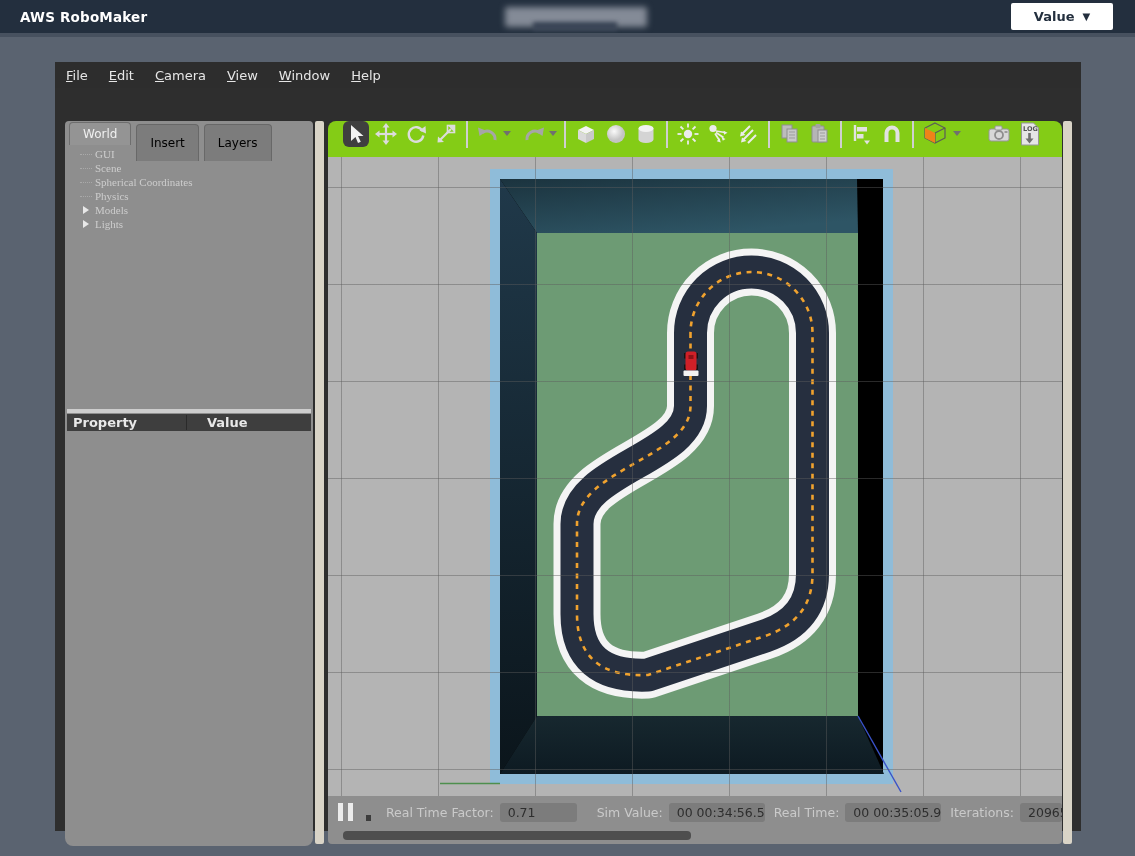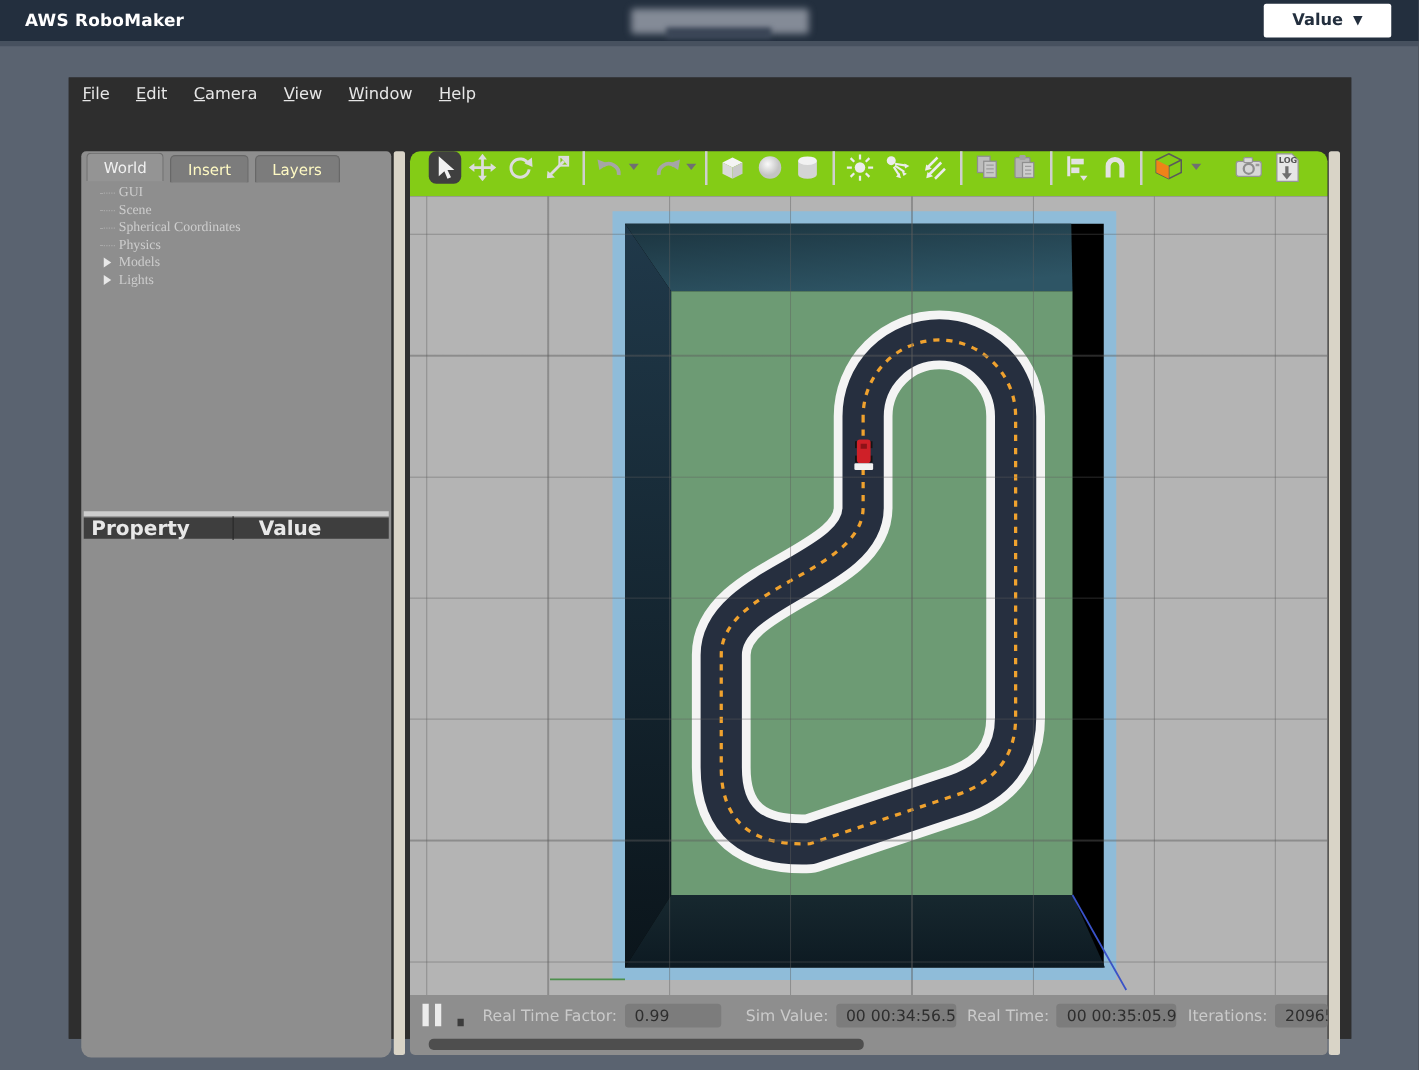--- a/index.html
+++ b/index.html
@@ -19,27 +19,27 @@
   .menubar { height:26px; display:flex; align-items:center; padding-left:9px; gap:17px; background:#2d2d2d; }
   .menu-item { color:#e6e6e6; font-size:13px; padding:2px 2px; cursor:default; }
   .menu-item u { text-decoration:underline; }
   .wincontent { position:relative; width:100%; height:743px; background:#2e2e2e; }
 
   
   .sidepanel { position:absolute; left:10px; top:33px; width:248px; height:725px; background:#8e8e8e; border-radius:4px 4px 8px 8px; }
   .tabs { position:absolute; left:4px; top:1px; height:24px; display:flex; gap:5px; }
   .tab { height:23px; padding:0 13px; font-size:12px; display:flex; align-items:center; border-radius:4px 4px 0 0; cursor:pointer; }
   .tab.active { background:#949494; color:#f0f0f0; border:1px solid #6e6e6e; border-bottom:none; }
-  .tab.inactive { background:#7c7c7c; color:#fef9c3; border:1px solid #686868; border-bottom:none; margin-top:2px; height:22px; }
+  .tab.inactive { background:#7c7c7c; color:#000000; border:1px solid #686868; border-bottom:none; margin-top:2px; height:37px; }
   .treearea { position:absolute; left:0; top:26px; width:100%; height:228px; overflow:hidden;font-family:Liberation Serif, serif; }
   .tree-row { display:flex; align-items:center; height:14px; margin-left:15px; font-size:11px; color:#cdcdcd; cursor:default; }
   .tree-stub { width:12px; height:1px; border-top:1px dotted #a9a9a9; margin-right:3px; }
   .tree-arrow { width:0; height:0; border-left:6px solid #e8e8e8; border-top:4px solid transparent; border-bottom:4px solid transparent; margin-right:6px; margin-left:3px; }
   .panel-splitter { position:absolute; left:2px; top:288px; width:244px; height:4px; background:#cdcdcd; }
-  .prop-header { position:absolute; left:2px; top:293px; width:244px; height:17px; background:#3e3e3e; display:flex; align-items:center; font-size:16px; font-weight:bold; color:#e8e8e8; }
+  .prop-header { position:absolute; left:2px; top:293px; width:244px; height:17px; background:#3e3e3e; display:flex; align-items:center; font-size:13px; font-weight:bold; color:#e8e8e8; }
   .prop-col1 { margin-left:6px; width:113px; }
   .prop-col2 { border-left:1px solid #2a2a2a; padding-left:20px; }
 
   
   .vsplit { position:absolute; top:33px; width:9px; height:723px; background:#d9d4c7; border-radius:2px; }
 
   
   .viewport { position:absolute; left:273px; top:33px; width:734px; height:723px; }
   .gztoolbar { height:36px; background:#84cc16; border-radius:8px 8px 0 0; display:flex; padding-left:13px; }
   .tbi { width:26px; height:26px; display:flex; align-items:center; justify-content:center; margin:0 2px; cursor:pointer; flex:none; }
@@ -368,21 +368,21 @@
         <div class="gridoverlay"></div>
       </div>
 
       <div class="statusbar">
         <div class="pause-btn">
             <div></div>
             <div></div>
           </div>
         <div class="step-btn"></div>
         <span class="sb-label">Real Time Factor:</span>
-        <span class="sb-field f-rtf">0.99</span>
+        <span class="sb-field f-rtf">0.71</span>
         <span class="sb-label" style="margin-left:20px;">Sim Value:</span>
         <span class="sb-field f-time">00 00:34:56.598</span>
         <span class="sb-label" style="margin-left:9px;">Real Time:</span>
         <span class="sb-field f-time">00 00:35:05.974</span>
         <span class="sb-label" style="margin-left:9px;">Iterations:</span>
         <span class="sb-field f-iter">20965</span>
       </div>
 
       <div class="hscroll">
         <div class="hthumb"></div>

